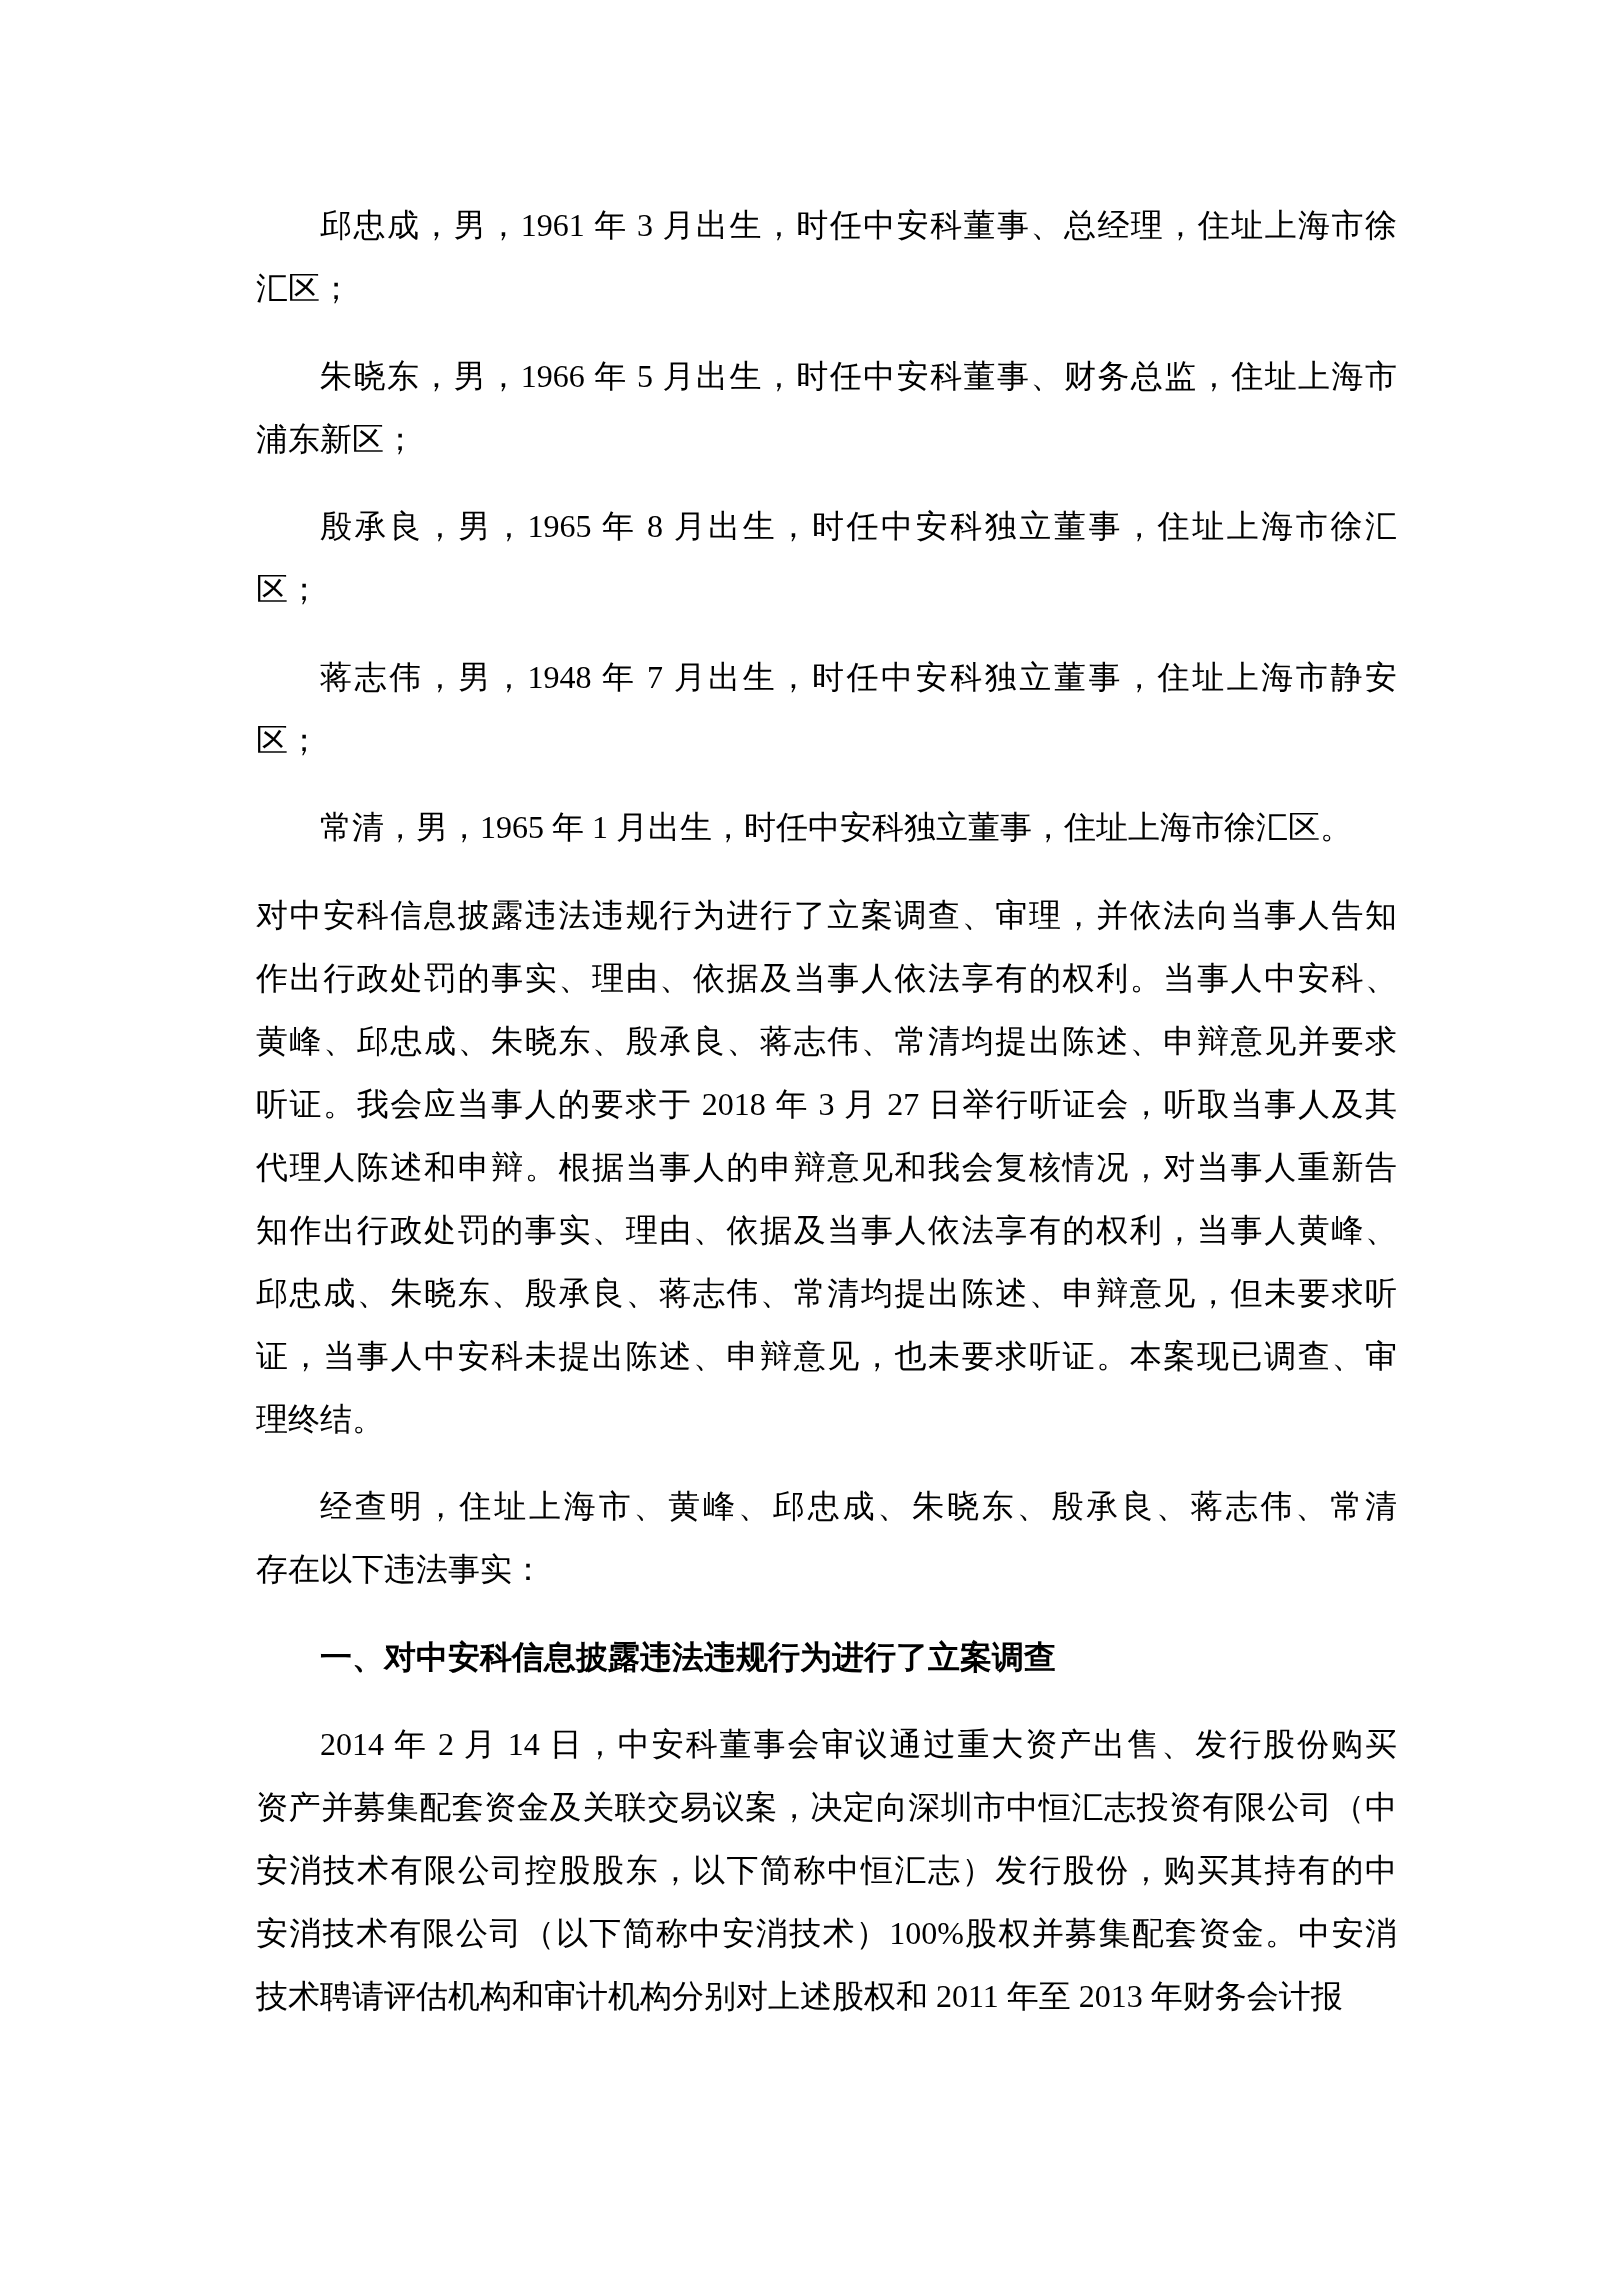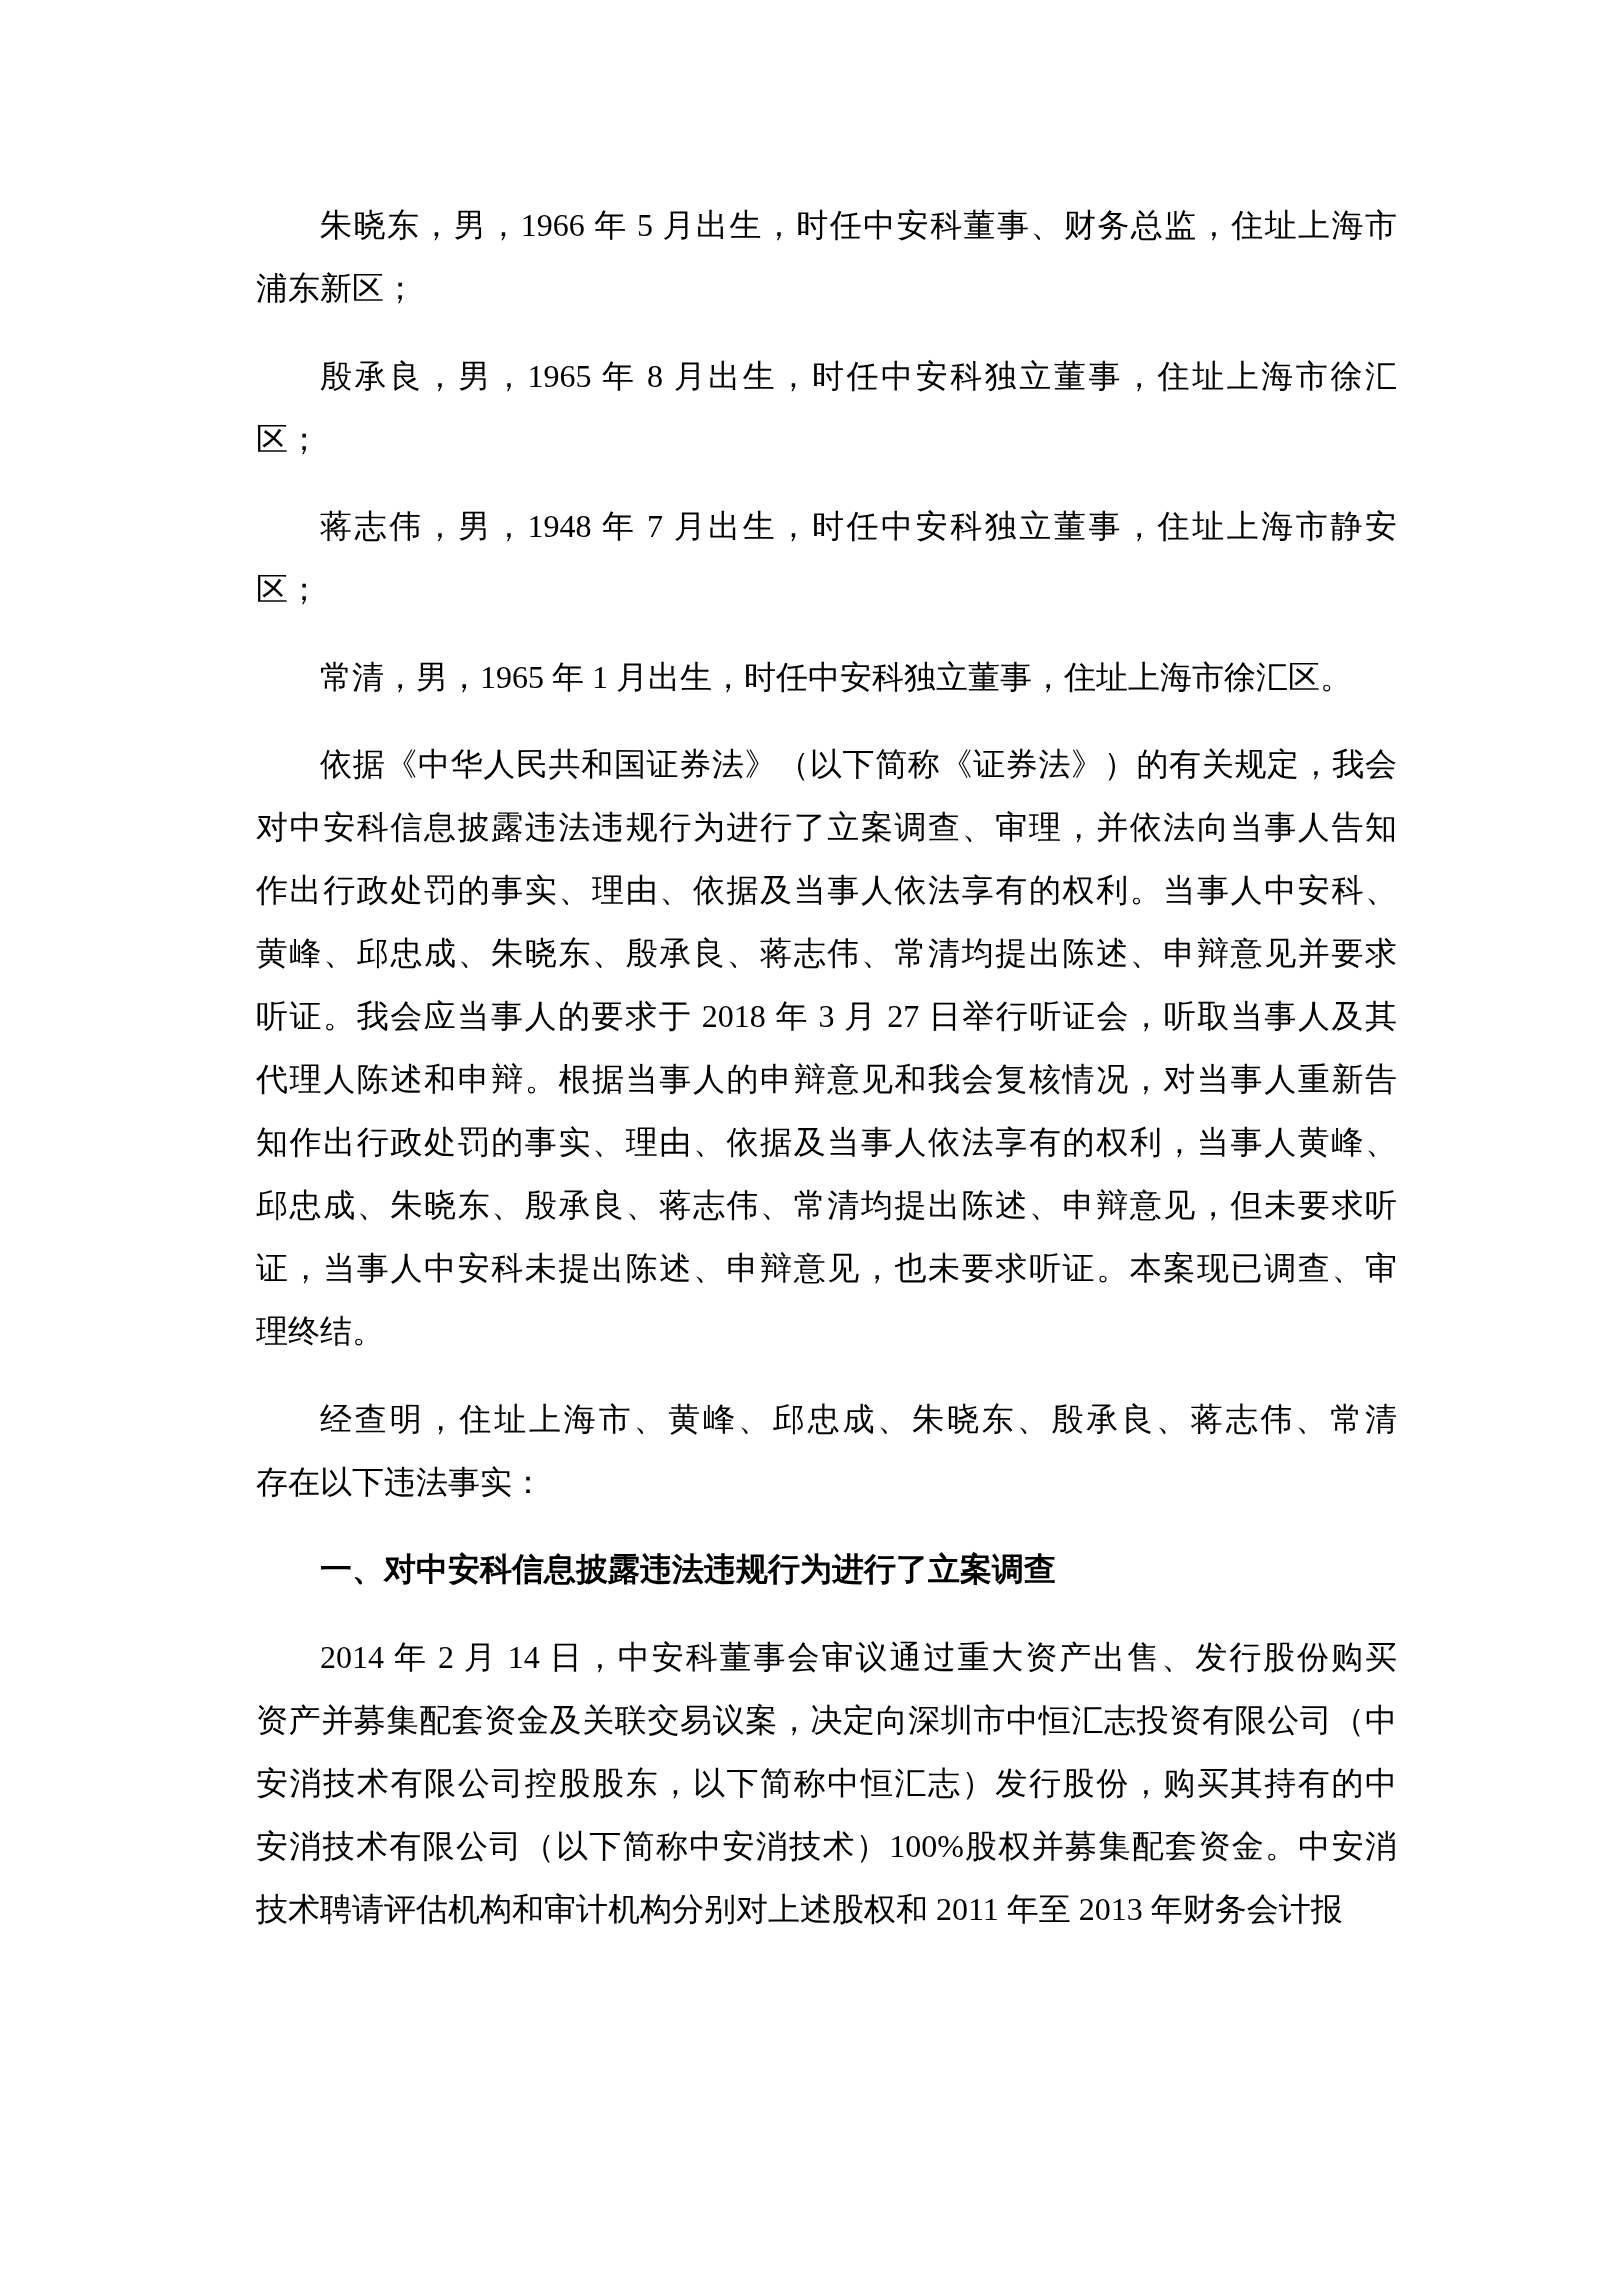--- a/index.html
+++ b/index.html
@@ -46,36 +46,39 @@
     font-family: "Liberation Sans", "DejaVu Sans", sans-serif;
     font-weight: 700;
   }
 </style>
 </head>
 <body>
 
 <div class="page">
   <div class="doc-body">
       <div class="para">
+        <div class="line indent">邱忠成，男，1961 年 3 月出生，时任中安科董事、总经理，住址上海市徐</div>
+        <div class="line para-end">汇区；</div>
+      </div>
+      <div class="para">
         <div class="line indent">朱晓东，男，1966 年 5 月出生，时任中安科董事、财务总监，住址上海市</div>
         <div class="line para-end">浦东新区；</div>
       </div>
       <div class="para">
         <div class="line indent">殷承良，男，1965 年 8 月出生，时任中安科独立董事，住址上海市徐汇</div>
         <div class="line para-end">区；</div>
       </div>
       <div class="para">
         <div class="line indent">蒋志伟，男，1948 年 7 月出生，时任中安科独立董事，住址上海市静安</div>
         <div class="line para-end">区；</div>
       </div>
       <div class="para">
         <div class="line indent para-end">常清，男，1965 年 1 月出生，时任中安科独立董事，住址上海市徐汇区。</div>
       </div>
       <div class="para">
-        <div class="line indent">依据《中华人民共和国证券法》（以下简称《证券法》）的有关规定，我会</div>
         <div class="line">对中安科信息披露违法违规行为进行了立案调查、审理，并依法向当事人告知</div>
         <div class="line">作出行政处罚的事实、理由、依据及当事人依法享有的权利。当事人中安科、</div>
         <div class="line">黄峰、邱忠成、朱晓东、殷承良、蒋志伟、常清均提出陈述、申辩意见并要求</div>
         <div class="line">听证。我会应当事人的要求于 2018 年 3 月 27 日举行听证会，听取当事人及其</div>
         <div class="line">代理人陈述和申辩。根据当事人的申辩意见和我会复核情况，对当事人重新告</div>
         <div class="line">知作出行政处罚的事实、理由、依据及当事人依法享有的权利，当事人黄峰、</div>
         <div class="line">邱忠成、朱晓东、殷承良、蒋志伟、常清均提出陈述、申辩意见，但未要求听</div>
         <div class="line">证，当事人中安科未提出陈述、申辩意见，也未要求听证。本案现已调查、审</div>
         <div class="line para-end">理终结。</div>
       </div>

